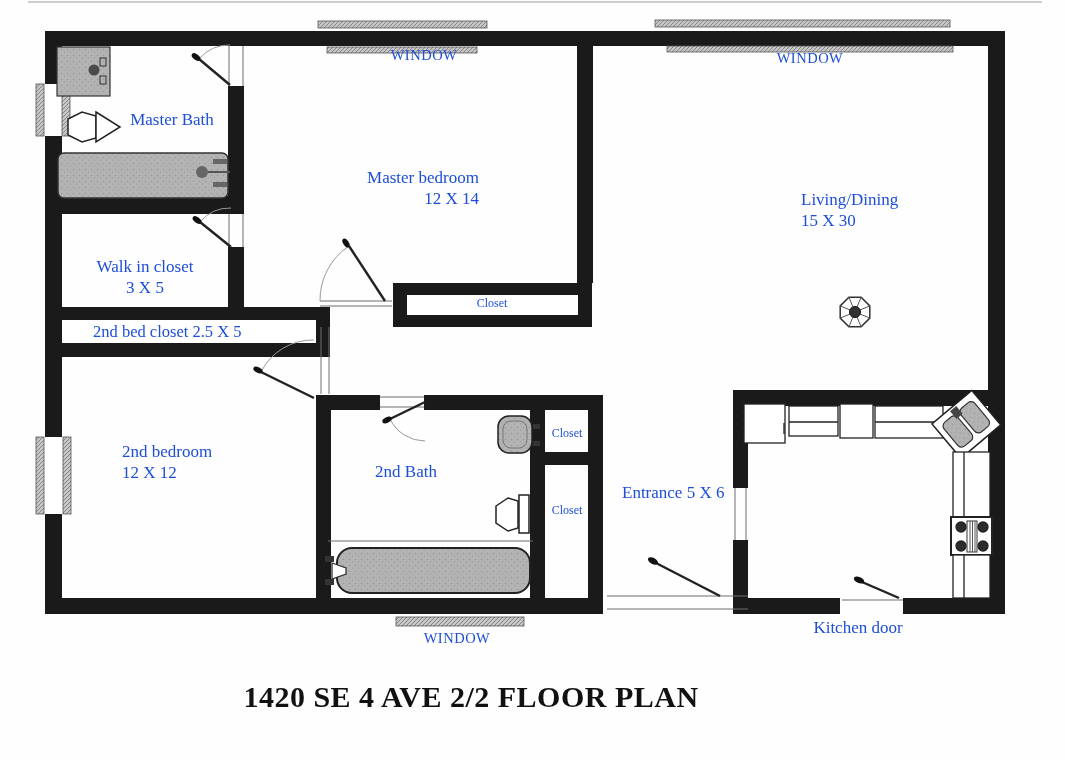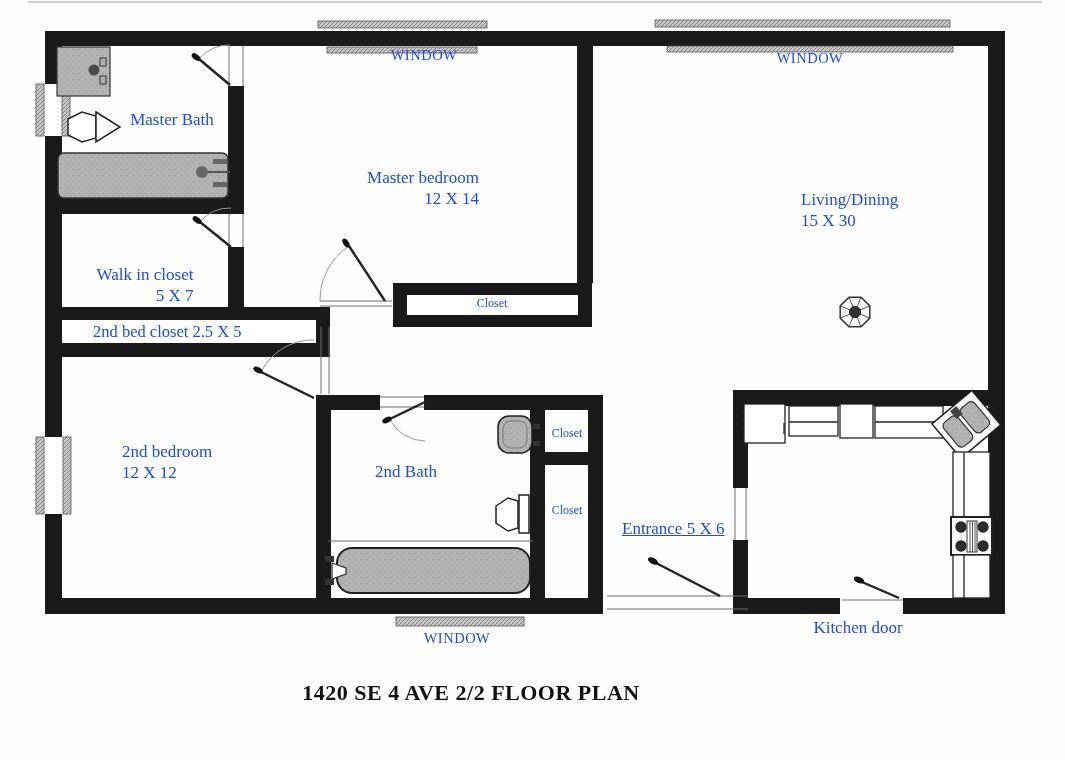--- a/index.html
+++ b/index.html
@@ -5,21 +5,21 @@
   html,body{margin:0;padding:0;background:#ffffff;}
   #page{position:relative;width:1065px;height:760px;background:#fefefe;overflow:hidden;
         font-family:"Liberation Serif", serif;color:#151515;}
   #plan-svg{position:absolute;left:0;top:0;}
   .lbl{position:absolute;white-space:nowrap;font-size:17px;line-height:21px;color:#1d4ed8;}
   .lbl .ln{display:block;}
   .ctr{transform:translateX(-50%);text-align:center;}
   .win{font-size:14.5px;letter-spacing:0.5px;}
   .sm{font-size:12px;}
   #title{position:absolute;left:471px;top:680px;transform:translateX(-50%);
-         font-size:22px;font-weight:bold;letter-spacing:0.5px;white-space:nowrap;color:#111;}
+         font-size:30px;font-weight:bold;letter-spacing:0.5px;white-space:nowrap;color:#111;}
 </style>
 </head>
 <body>
 
 <div id="page">
 
 <svg id="plan-svg" width="1065" height="760" viewBox="0 0 1065 760">
   <defs>
     <pattern id="hatch" width="4" height="4" patternUnits="userSpaceOnUse">
       <rect width="4" height="4" fill="#c6c6c6"></rect>
@@ -216,40 +216,40 @@
 <div class="lbl ctr" style="left:423px;top:167px;text-align:right;">
   <span class="ln">Master bedroom</span>
   <span class="ln">12 X 14</span>
 </div>
 
 <div class="lbl" style="left:753px;top:189px;margin-left:48px;">
   <span class="ln">Living/Dining</span>
   <span class="ln">15 X 30</span>
 </div>
 
-<div class="lbl ctr" style="left:145px;top:264px;text-align:right;">
+<div class="lbl ctr" style="left:145px;top:256px;">
   <span class="ln">Walk in closet</span>
-  <span class="ln">5 X 7</span>
+  <span class="ln">3 X 5</span>
 </div>
 
 <div class="lbl" style="left:93px;top:321px;font-size:16.5px;">2nd bed closet 2.5 X 5</div>
 
 <div class="lbl" style="left:122px;top:441px;">
   <span class="ln">2nd bedroom</span>
   <span class="ln">12 X 12</span>
 </div>
 
 <div class="lbl ctr" style="left:406px;top:461px;">2nd Bath</div>
 
 <div class="lbl ctr sm" style="left:492px;top:293px;">Closet</div>
 
 <div class="lbl ctr sm" style="left:567px;top:423px;">Closet</div>
 <div class="lbl ctr sm" style="left:567px;top:500px;">Closet</div>
 
-<div class="lbl" style="left:622px;top:518px;text-decoration:underline;">Entrance 5 X 6</div>
+<div class="lbl" style="left:622px;top:482px;">Entrance 5 X 6</div>
 
 
 <div class="lbl ctr" style="left:858px;top:617px;">Kitchen door</div>
 
 <div class="lbl ctr win" style="left:457px;top:628px;">WINDOW</div>
 
 <div id="title">1420 SE 4 AVE 2/2 FLOOR PLAN</div>
 
 </div>
 

